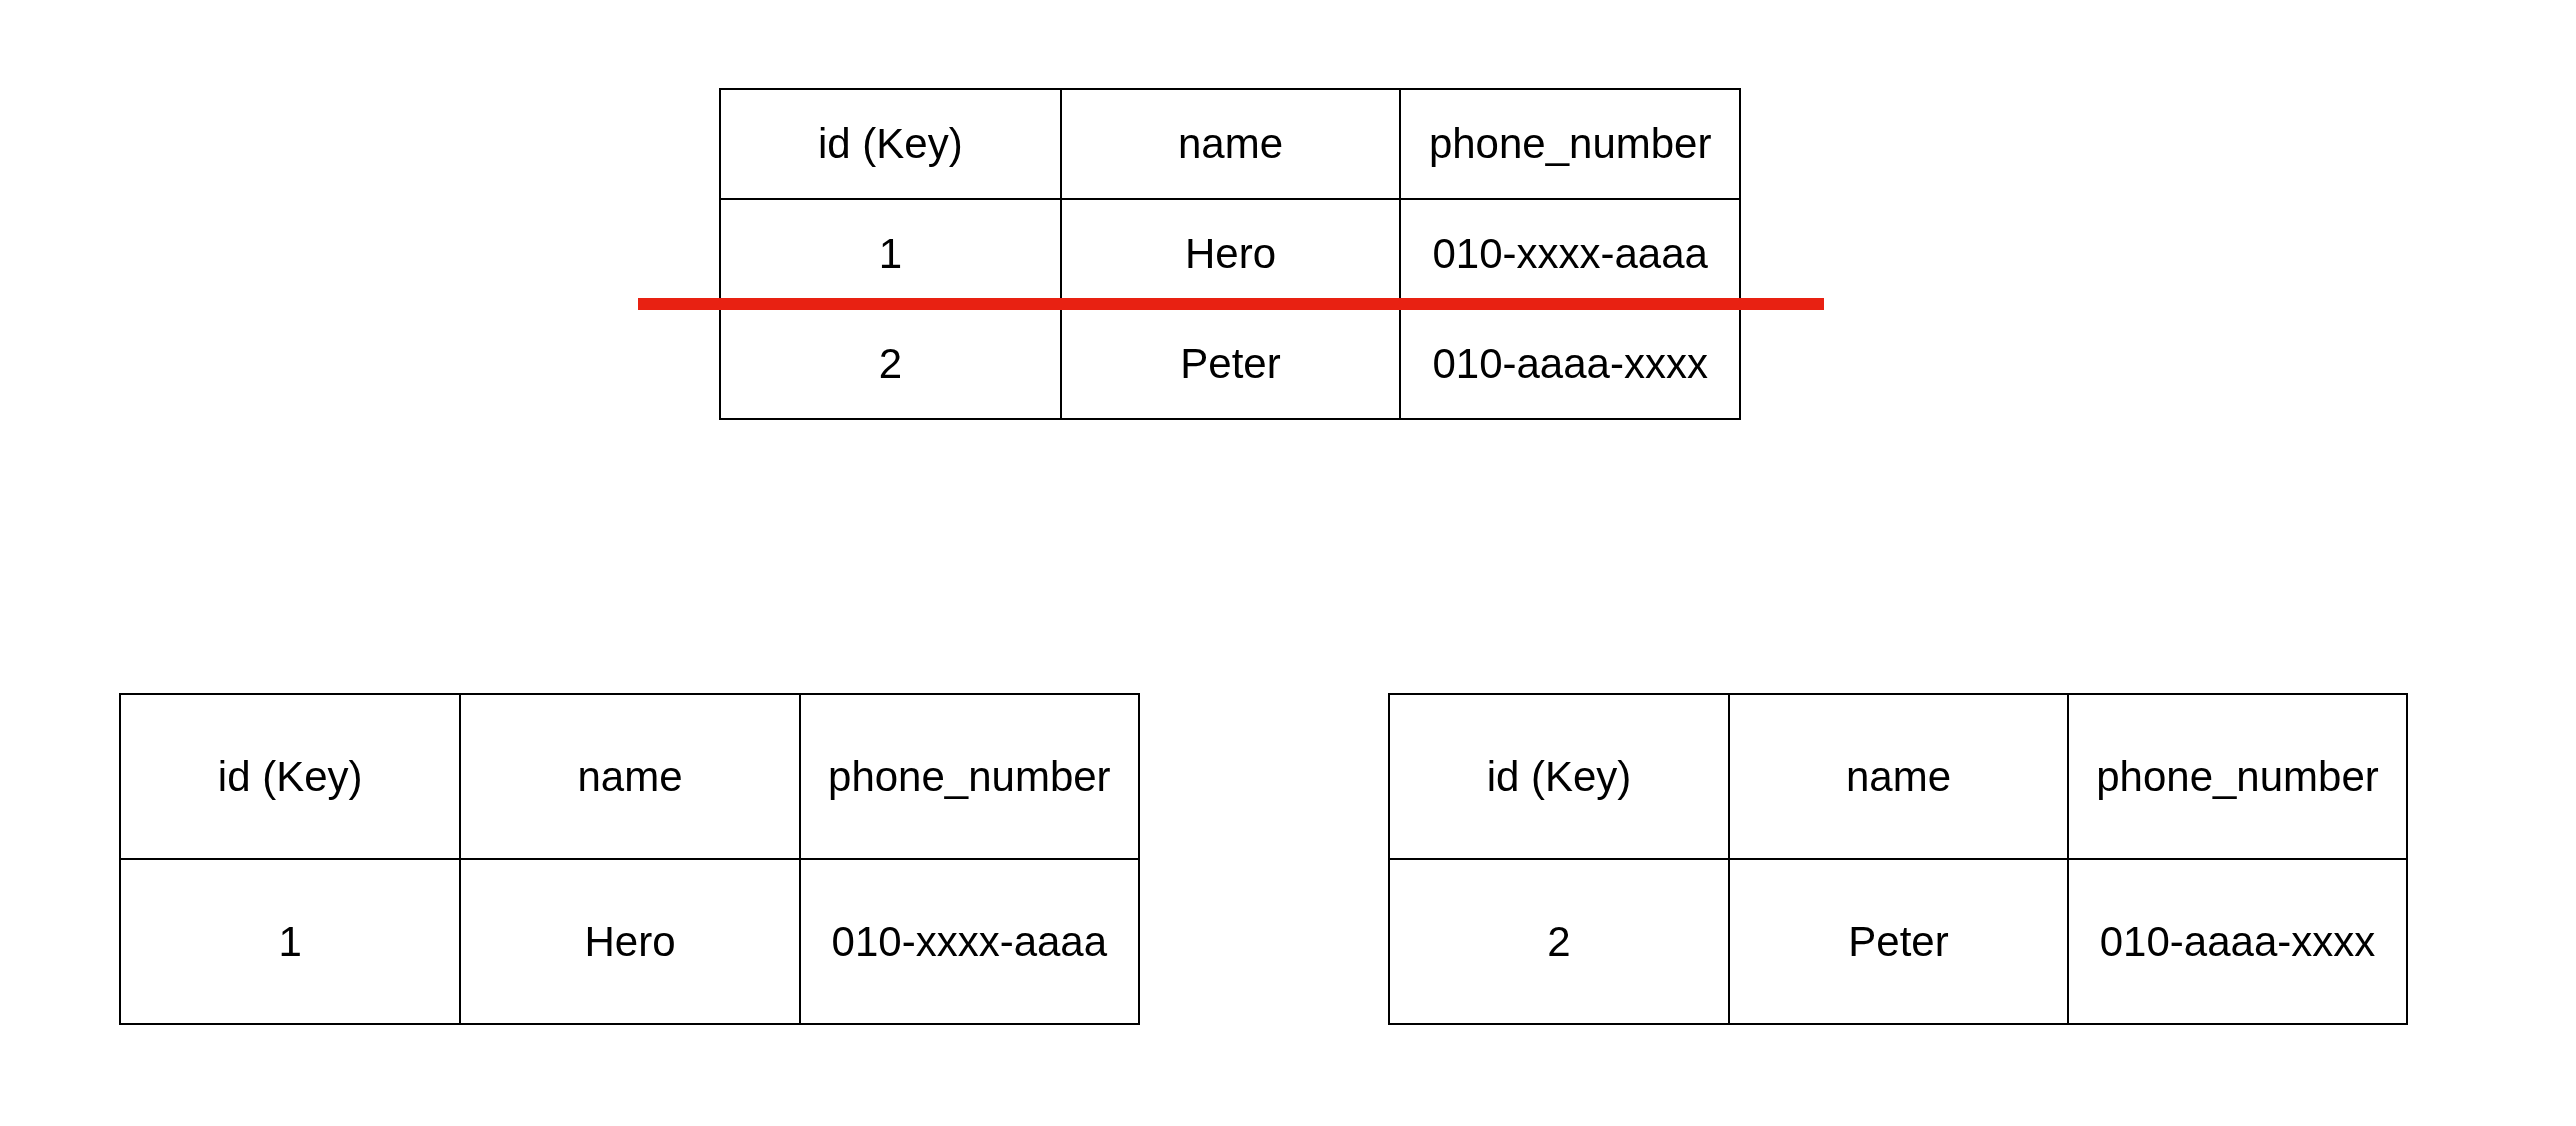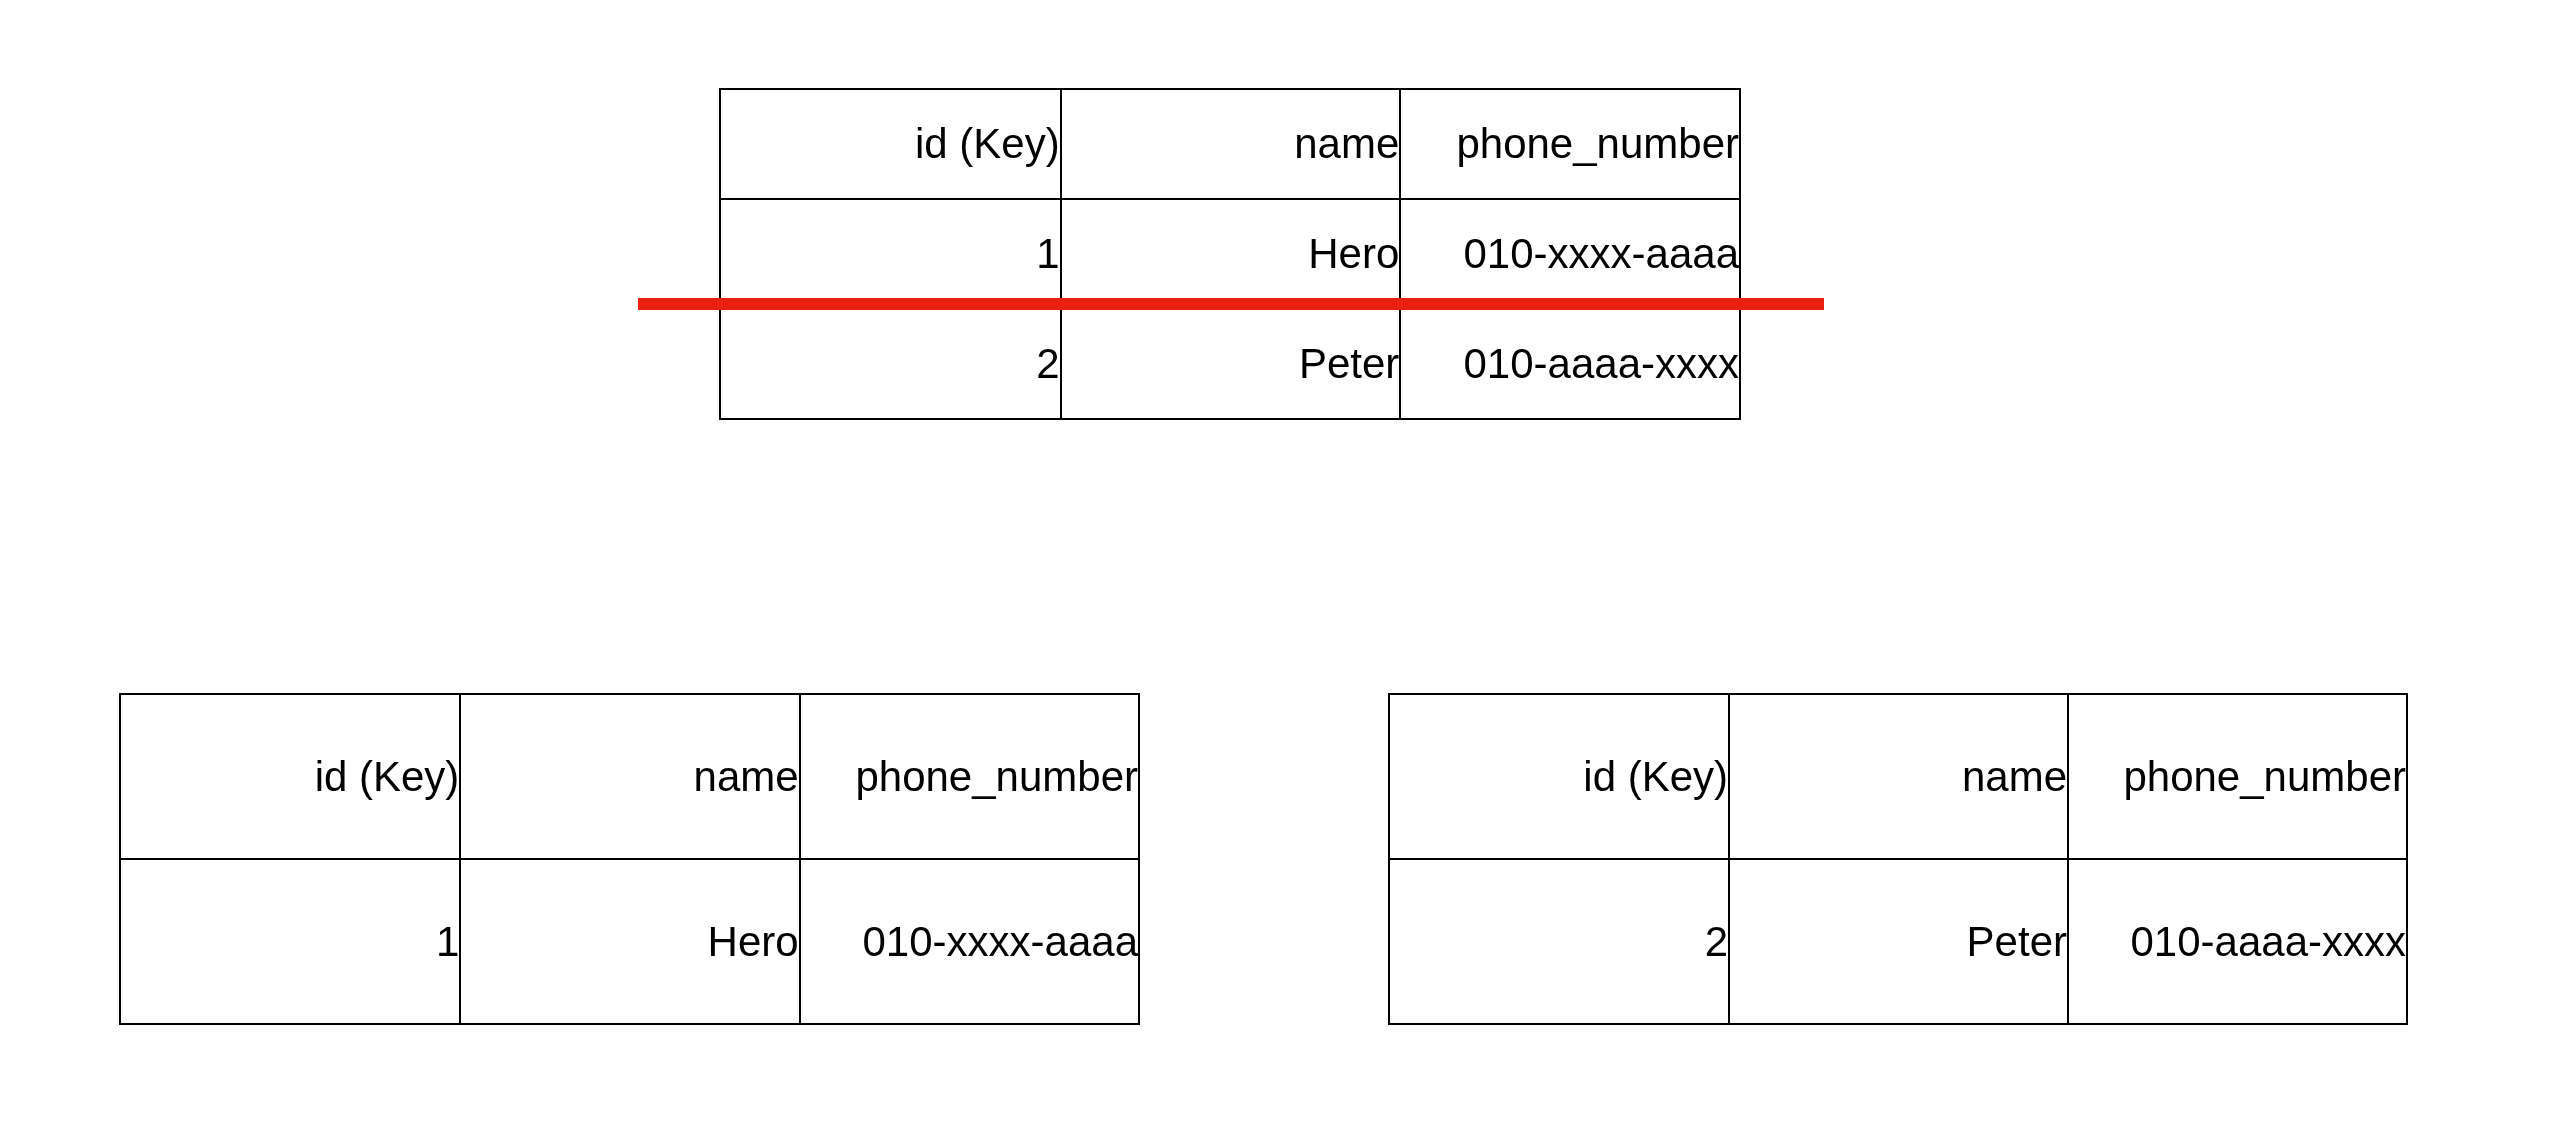--- a/index.html
+++ b/index.html
@@ -20,21 +20,21 @@
     background: var(--bg-color, #ffffff);
   }
   table.tbl {
     position: absolute;
     border-collapse: collapse;
     table-layout: fixed;
   }
   table.tbl th,
   table.tbl td {
     border: 2px solid var(--border-color, #000000);
-    text-align: right;
+    text-align: center;
     vertical-align: middle;
     font-size: 42px;
     font-weight: normal;
     line-height: 1;
     color: var(--text-color, #000000);
     padding: 0;
     overflow: hidden;
     white-space: nowrap;
   }
   

